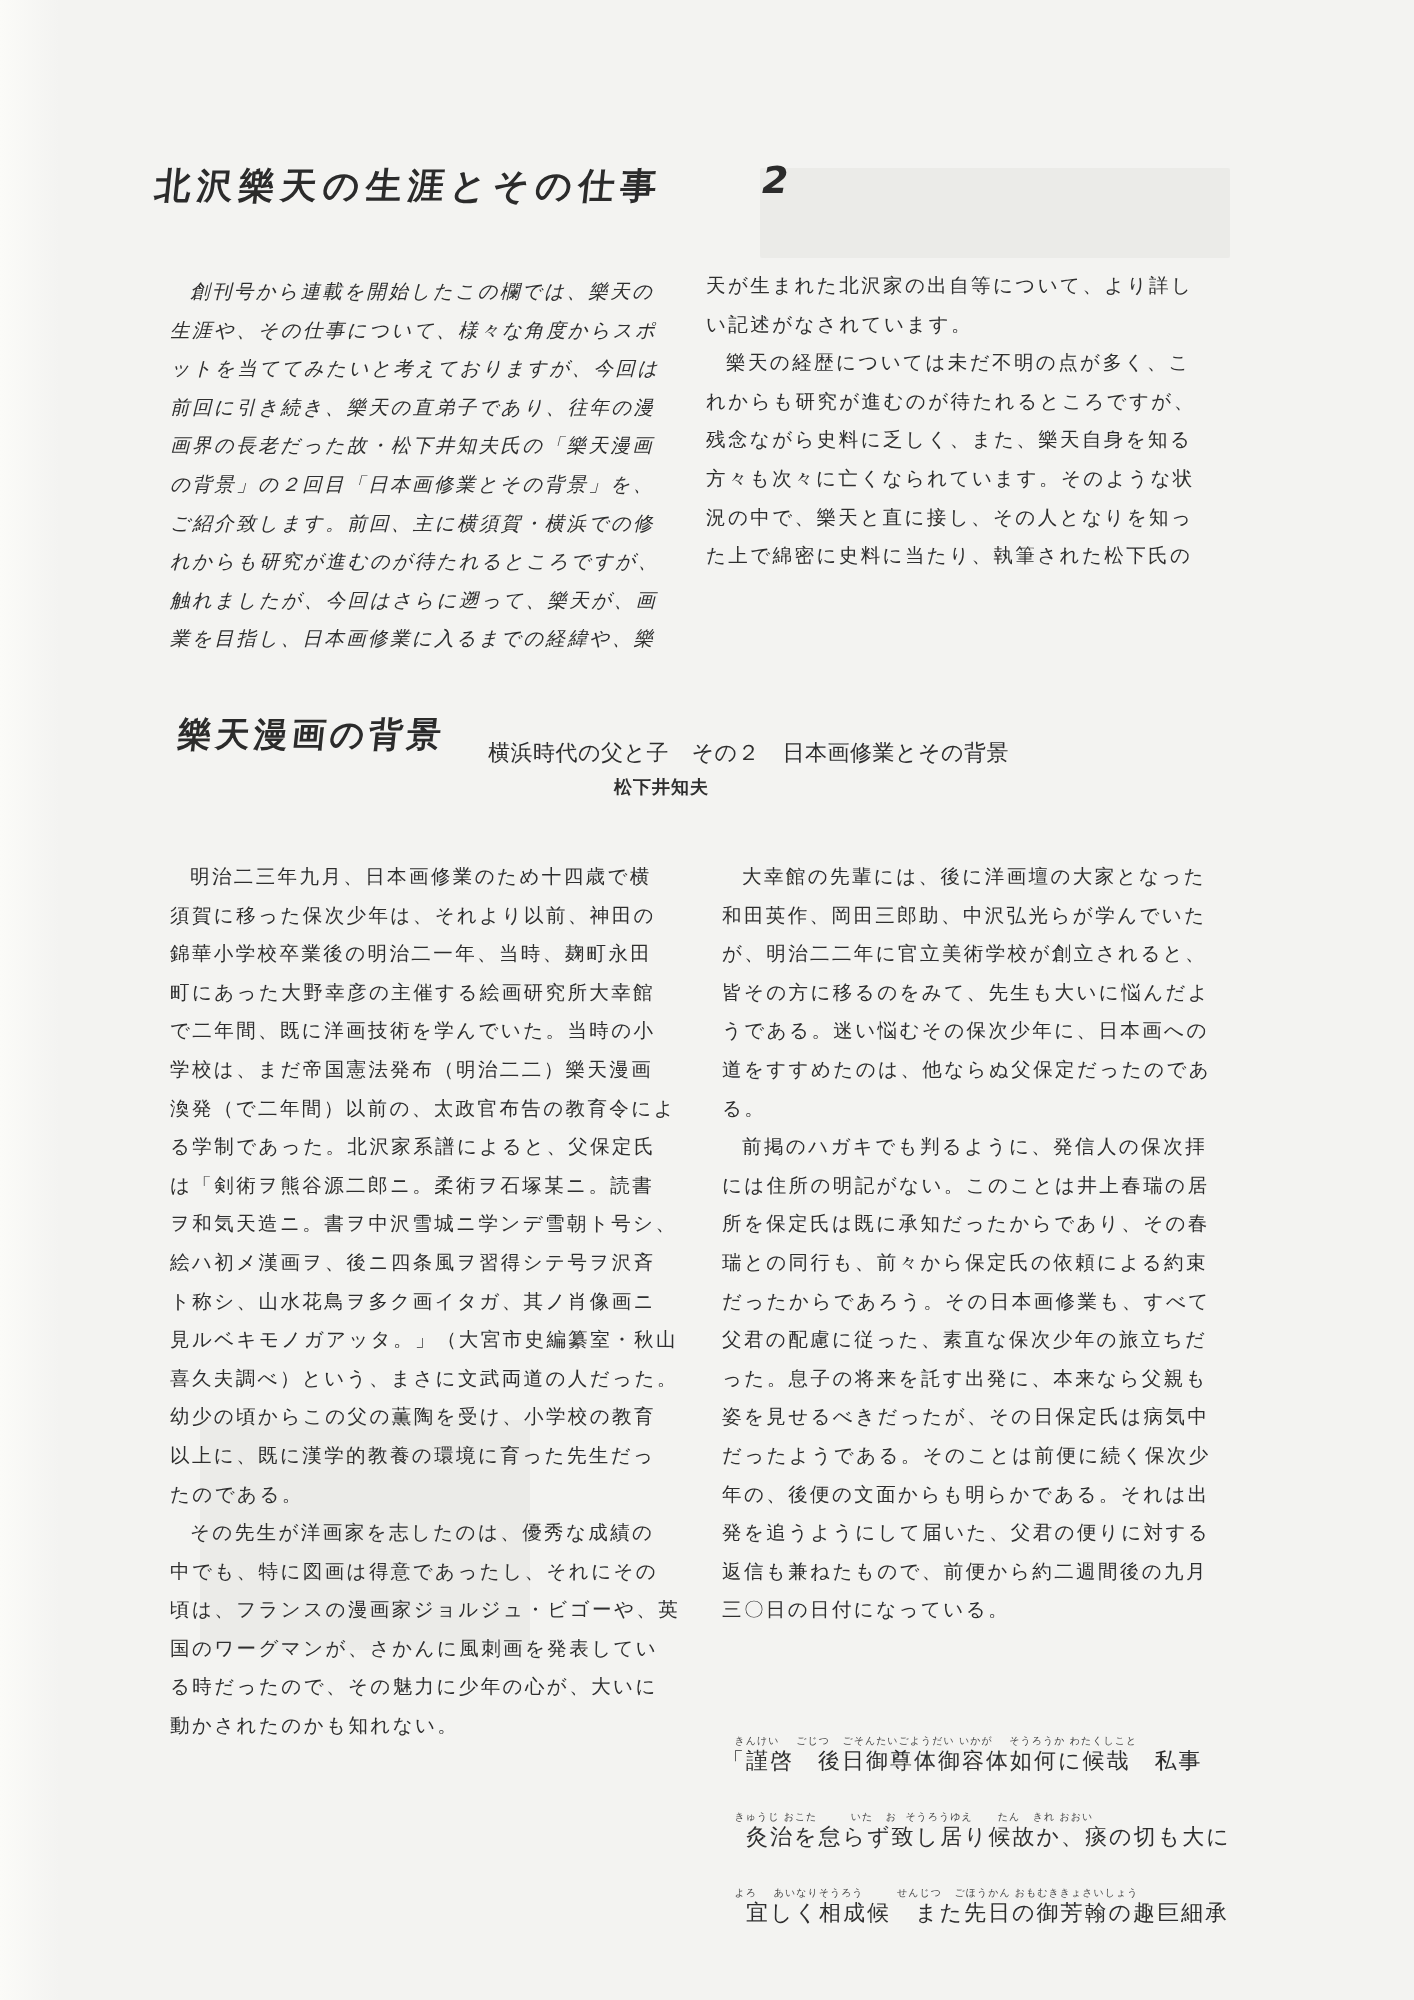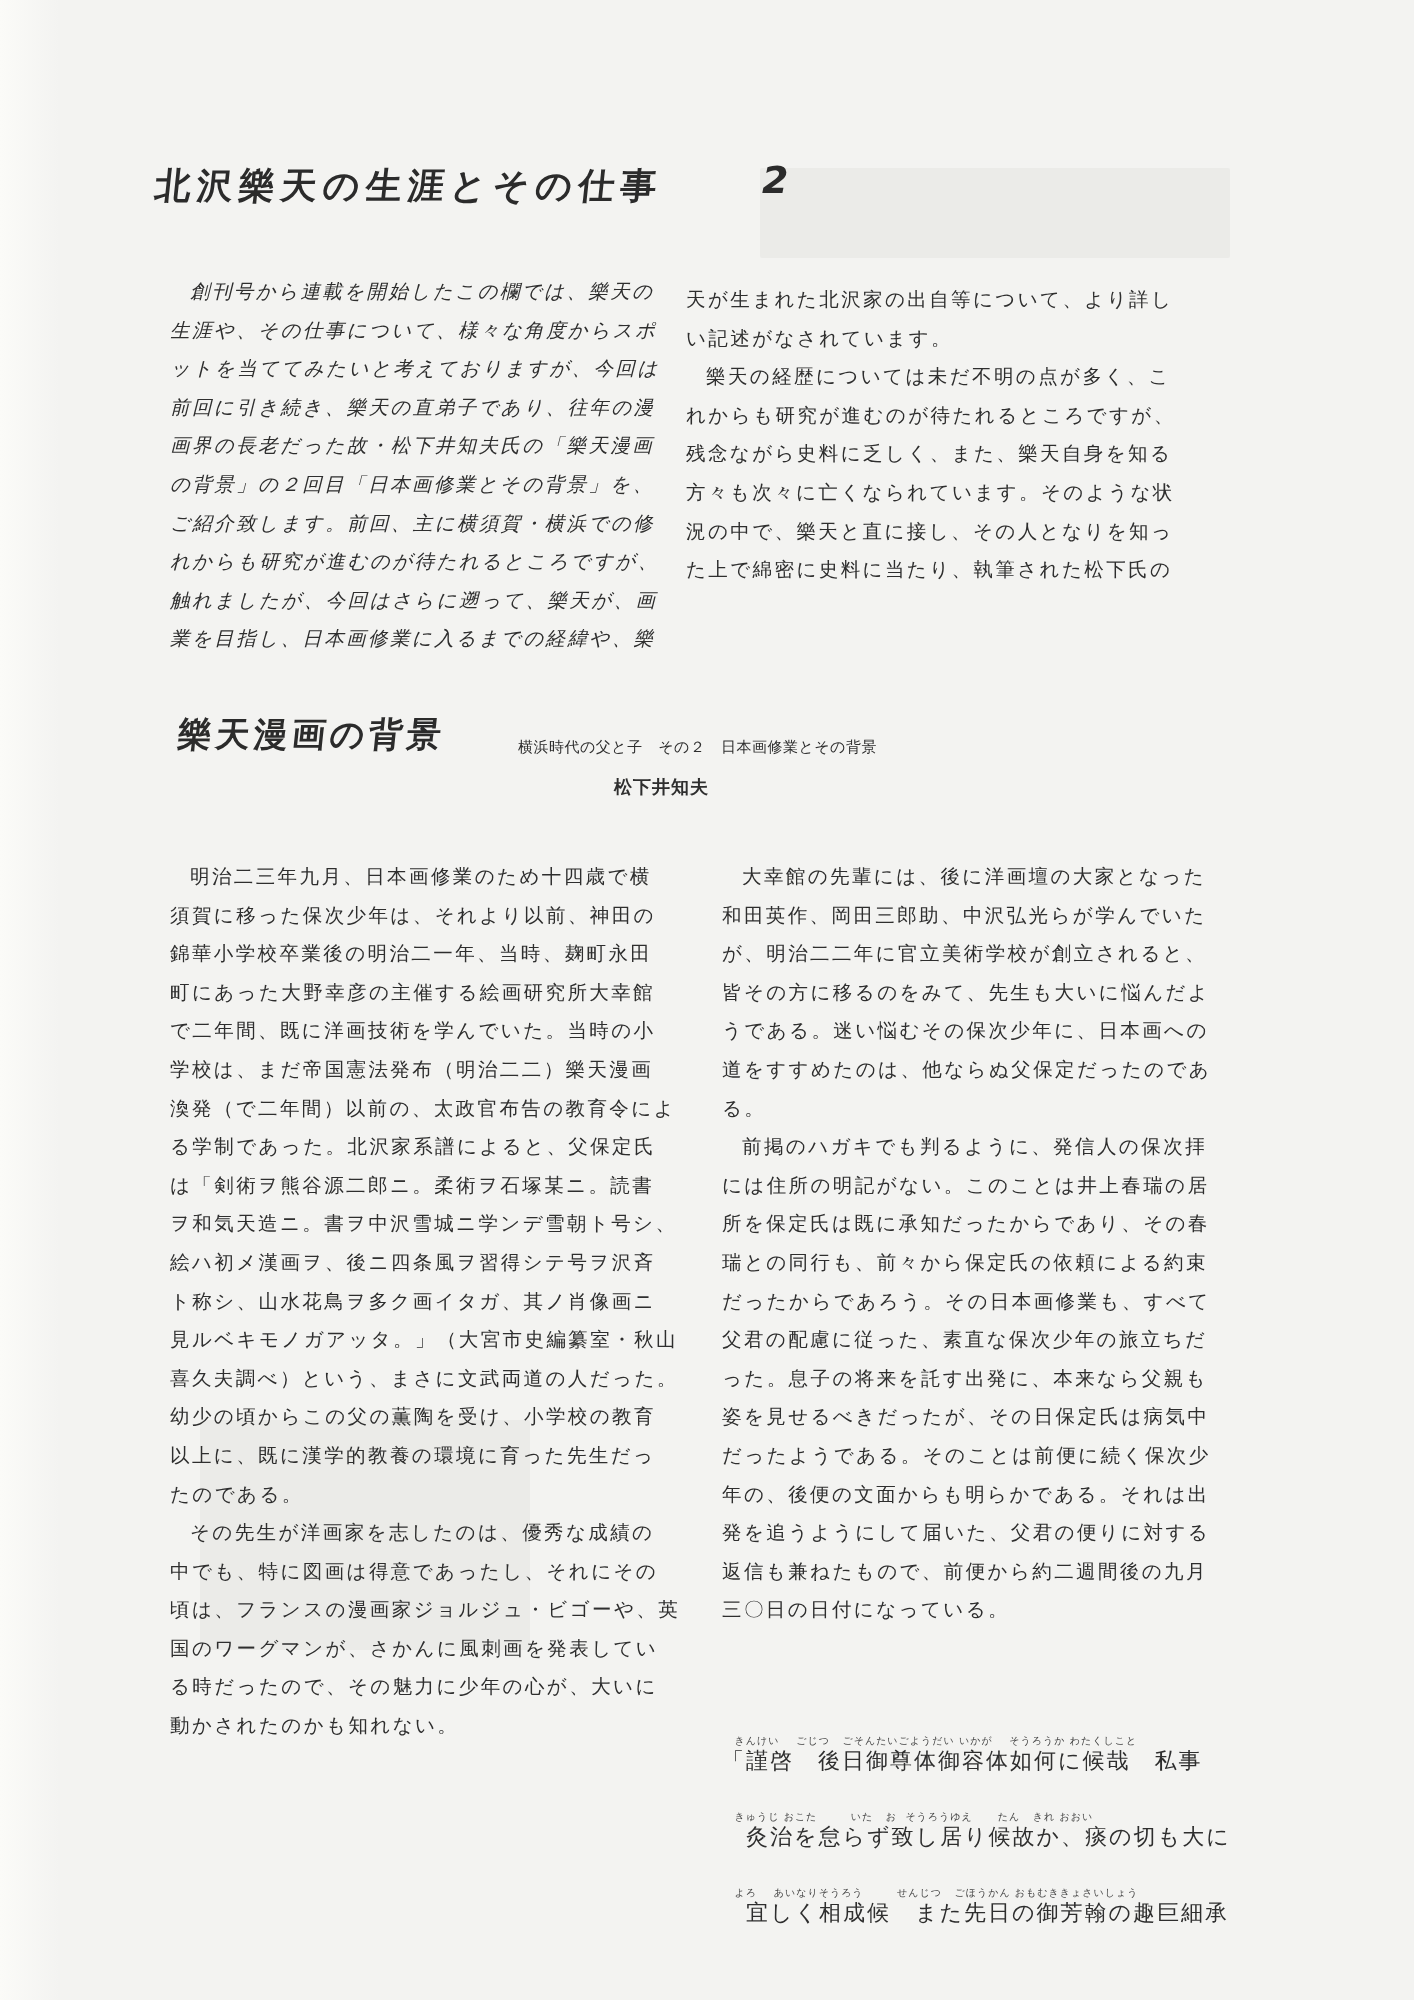--- a/index.html
+++ b/index.html
@@ -37,23 +37,23 @@
       color: #2e2e2e;
     }
     .col p { margin: 0; white-space: nowrap; }
     .col p.indent { text-indent: 20px; }
     .sub-title {
       position: absolute; left: 178px; top: 712px;
       font-size: 34px; font-weight: bold; letter-spacing: 4px;
       color: #2b2b2b; transform: skewX(-6deg); white-space: nowrap;
     }
     .sub-caption {
-      position: absolute; left: 518px; top: 738px;
+      position: absolute; left: 488px; top: 738px;
       font-family: "DejaVu Sans", sans-serif;
-      font-size: 15px; color: #2e2e2e; white-space: nowrap;
+      font-size: 22px; color: #2e2e2e; white-space: nowrap;
       letter-spacing: 0.5px;
     }
     .author {
       position: absolute; left: 614px; top: 775px;
       font-family: "DejaVu Sans", sans-serif;
       font-size: 18px; font-weight: bold; color: #2e2e2e; letter-spacing: 1px;
     }
     .letter { position: absolute; left: 722px; width: 520px; }
     .letter .line { position: relative; height: 44px; white-space: nowrap; margin-top: 32px; }
     .letter .ruby-row {
@@ -81,21 +81,21 @@
   <p>ットを当ててみたいと考えておりますが、今回は</p>
   <p>前回に引き続き、樂天の直弟子であり、往年の漫</p>
   <p>画界の長老だった故・松下井知夫氏の「樂天漫画</p>
   <p>の背景」の２回目「日本画修業とその背景」を、</p>
   <p>ご紹介致します。前回、主に横須賀・横浜での修</p>
   <p>れからも研究が進むのが待たれるところですが、</p>
   <p>触れましたが、今回はさらに遡って、樂天が、画</p>
   <p>業を目指し、日本画修業に入るまでの経緯や、樂</p>
 </div>
 
-<div class="col" style="left:686px; top:267px;margin-top:14px;">
+<div class="col" style="left:706px; top:267px;">
   <p>天が生まれた北沢家の出自等について、より詳し</p>
   <p>い記述がなされています。</p>
   <p class="indent">樂天の経歴については未だ不明の点が多く、こ</p>
   <p>れからも研究が進むのが待たれるところですが、</p>
   <p>残念ながら史料に乏しく、また、樂天自身を知る</p>
   <p>方々も次々に亡くなられています。そのような状</p>
   <p>況の中で、樂天と直に接し、その人となりを知っ</p>
   <p>た上で綿密に史料に当たり、執筆された松下氏の</p>
 </div>
 

